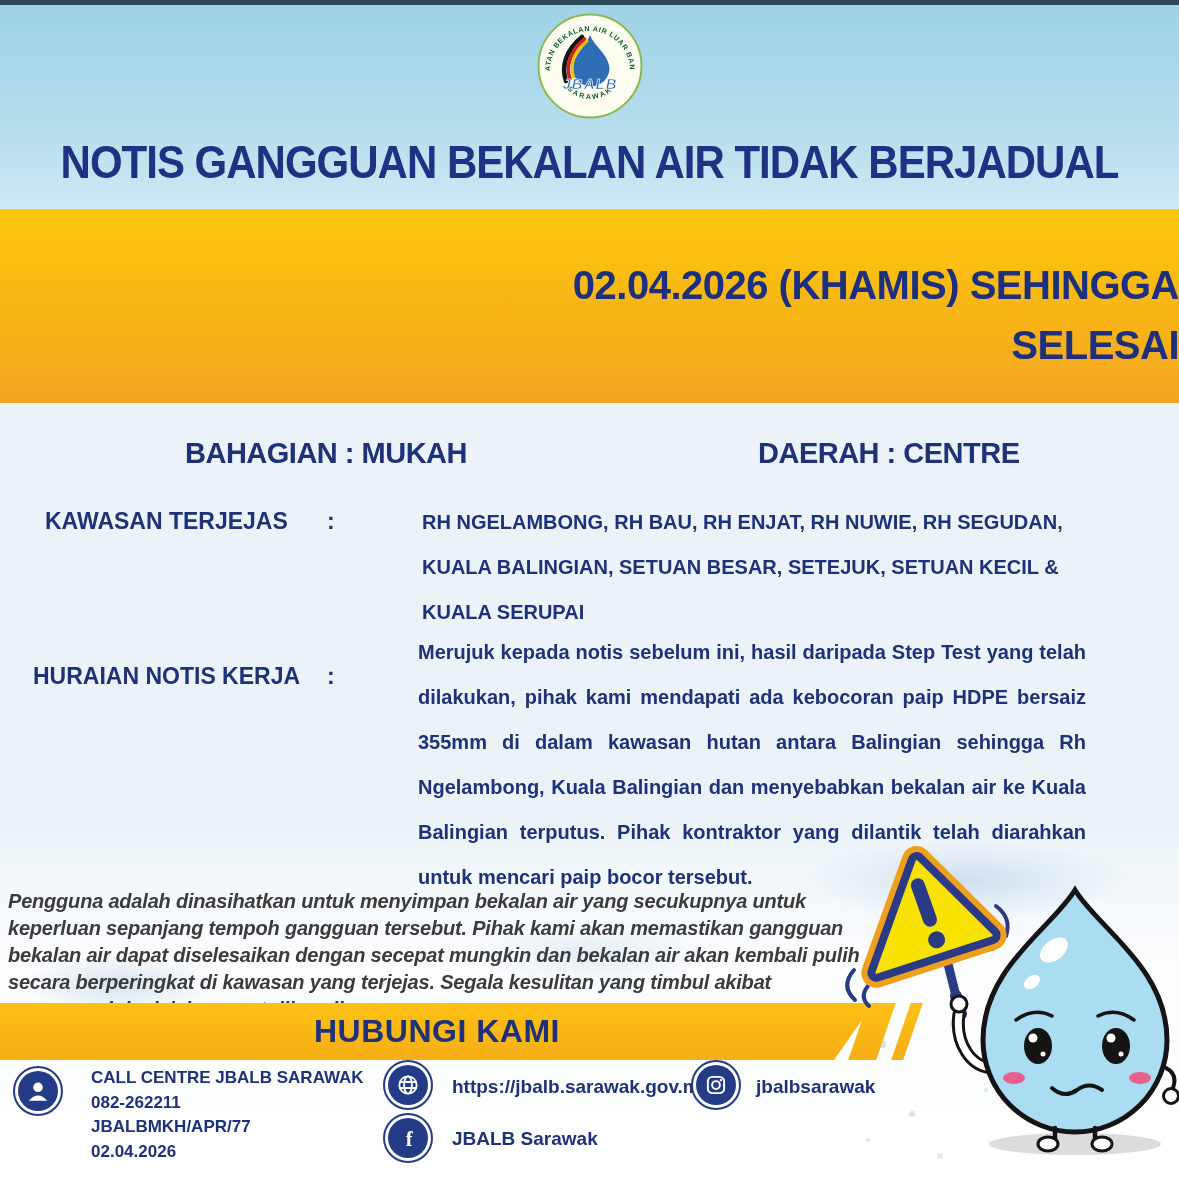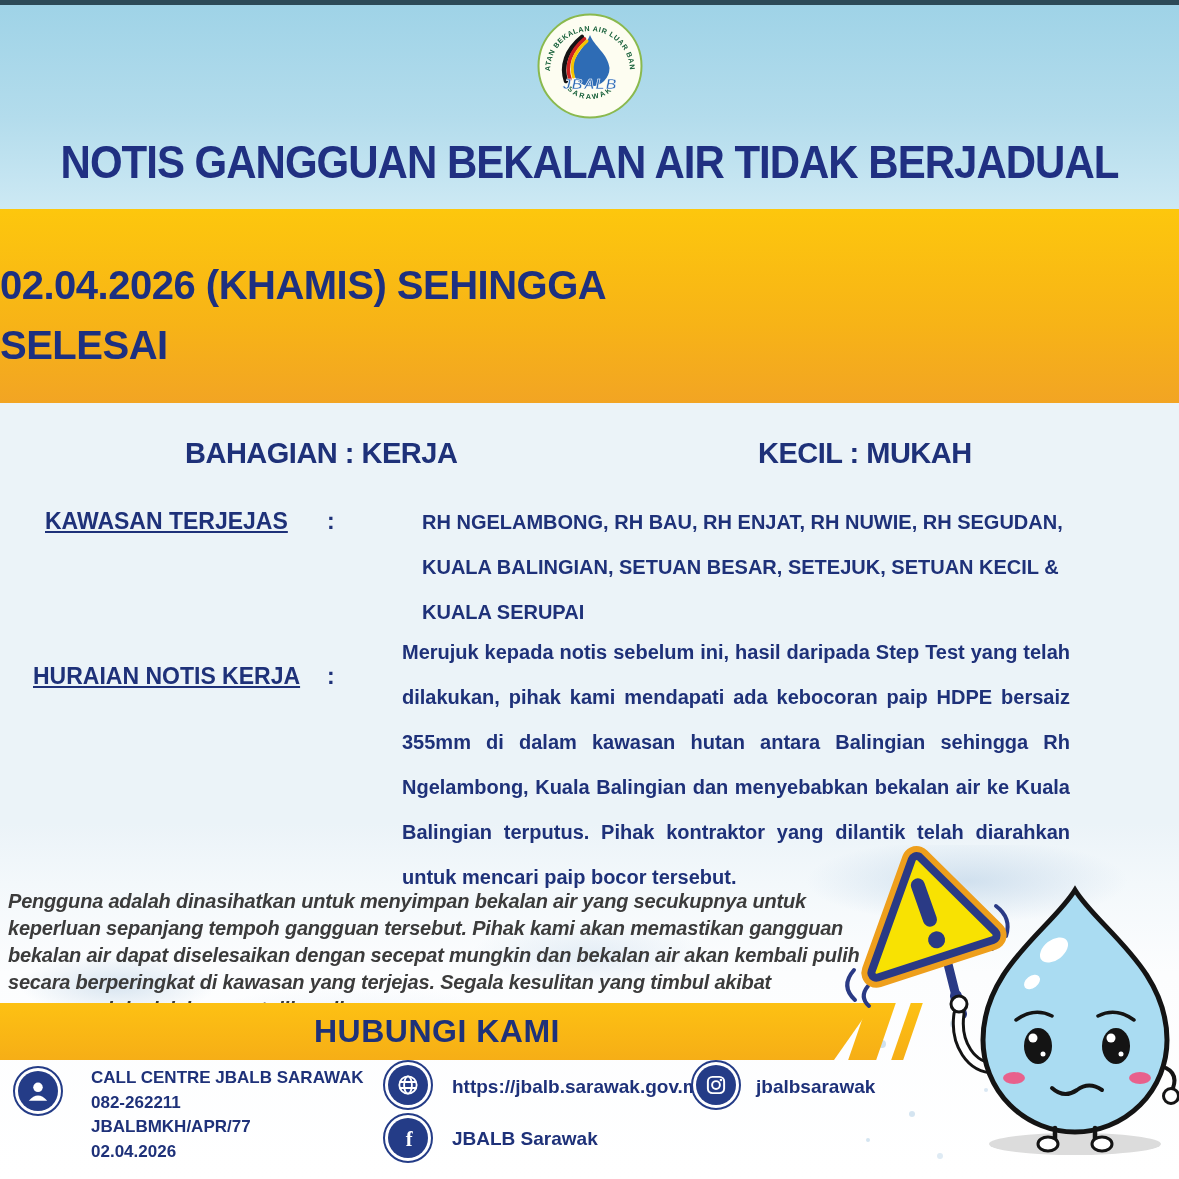--- a/index.html
+++ b/index.html
@@ -12,21 +12,21 @@
   .header { position:absolute; left:0; top:5px; width:1179px; height:204px;
             background:linear-gradient(180deg,#9fd3e7 0%,#b3dcec 55%,#cde9f4 100%); }
   .logo { position:absolute; left:537px; top:8px; width:106px; height:106px; }
   .title { position:absolute; left:0; top:130px; width:1179px; text-align:center;
            font-size:42px; font-weight:bold; letter-spacing:-1px; color:#203082;
            white-space:nowrap; transform:scaleY(1.12); transform-origin:top center; }
 
   
   .date-banner { position:absolute; left:0; top:209px; width:1179px; height:212px;
                  background:linear-gradient(180deg,#fdc70d 0%,#f7b317 55%,#f1a126 100%);
-                 display:flex; flex-direction:column; justify-content:center; align-items:flex-start; }
+                 display:flex; flex-direction:column; justify-content:center; align-items:flex-end; }
   .date-banner div { font-size:40px; font-weight:bold; color:#1d3080; line-height:60px; letter-spacing:-0.5px; }
 
   
   .content-bg { position:absolute; left:0; top:403px; width:1179px; height:776px;
                 background:linear-gradient(180deg,#ebf3f8 0px,#ebf3f8 420px,#f3f8fb 480px,#fcfdfe 570px,#ffffff 776px); }
   .splash { position:absolute; left:0; top:845px; width:1179px; height:200px;
             background:
               radial-gradient(140px 45px at 10% 70%, rgba(185,208,228,.55), transparent 70%),
               radial-gradient(230px 60px at 82% 18%, rgba(180,205,228,.55), transparent 70%),
               radial-gradient(170px 50px at 50% 55%, rgba(200,219,236,.45), transparent 70%),
@@ -34,30 +34,30 @@
   .droplets { position:absolute; left:878px; top:1040px; width:8px; height:8px; border-radius:50%;
               background:rgba(150,190,220,.45);
               box-shadow: 30px 70px 0 -1px rgba(150,190,220,.4), 72px -20px 0 0 rgba(150,190,220,.35),
                           -14px 96px 0 -2px rgba(150,190,220,.4), 104px 46px 0 -2px rgba(150,190,220,.35),
                           58px 112px 0 -1px rgba(150,190,220,.3); }
 
   .region-row span { position:absolute; font-size:29px; font-weight:bold; color:#1e3179; letter-spacing:-0.5px; }
   .bahagian { left:185px; top:437px; }
   .daerah   { left:758px; top:437px; }
 
-  .info-label { position:absolute; font-size:23px; font-weight:bold; color:#1e3179;text-decoration:underline; }
+  .info-label { position:absolute; font-size:23px; font-weight:bold; color:#1e3179; }
   .info-colon { position:absolute; font-size:23px; font-weight:bold; color:#1e3179; }
   .info-value { position:absolute; left:402px; width:668px; font-size:20px; font-weight:bold;
                 color:#1e3179; line-height:45px; }
   .kawasan-label { left:45px;  top:508px; }
   .kawasan-colon { left:327px; top:508px; }
   .kawasan-value { top:500px;margin-left:20px; }
   .huraian-label { left:33px;  top:663px;text-align:center; }
   .huraian-colon { left:327px; top:663px; }
-  .huraian-value { top:630px; text-align:justify; }
+  .huraian-value { top:630px; text-align:justify;margin-left:16px; }
 
   .disclaimer { position:absolute; left:8px; top:888px; width:858px; font-size:20px; font-style:italic;
                 font-weight:700; color:#3b3b3b; line-height:27px; letter-spacing:-0.2px; }
 
   
   .hubungi { position:absolute; left:0; top:1003px; width:874px; height:57px;
              background:linear-gradient(180deg,#fdc113,#f6ae16);
              clip-path:polygon(0 0,100% 0,calc(100% - 40px) 100%,0 100%);
              display:flex; align-items:center; justify-content:center; }
   .hubungi span { font-size:32px; font-weight:bold; color:#1e3179; letter-spacing:0.5px; }
@@ -117,22 +117,22 @@
   <div class="date-banner">
     <div>02.04.2026 (KHAMIS) SEHINGGA</div>
     <div>SELESAI</div>
   </div>
 
   <div class="content-bg"></div>
   <div class="splash"></div>
   <div class="droplets"></div>
 
   <div class="region-row">
-    <span class="bahagian">BAHAGIAN : KERJA</span>
-    <span class="daerah">KECIL : MUKAH</span>
+    <span class="bahagian">BAHAGIAN : MUKAH</span>
+    <span class="daerah">DAERAH : CENTRE</span>
   </div>
 
   <div class="info-label kawasan-label">KAWASAN TERJEJAS</div>
   <div class="info-colon kawasan-colon">:</div>
   <div class="info-value kawasan-value">RH NGELAMBONG, RH BAU, RH ENJAT, RH NUWIE, RH SEGUDAN, KUALA BALINGIAN, SETUAN BESAR, SETEJUK, SETUAN KECIL &amp; KUALA SERUPAI</div>
 
   <div class="info-label huraian-label">HURAIAN NOTIS KERJA</div>
   <div class="info-colon huraian-colon">:</div>
   <div class="info-value huraian-value">Merujuk kepada notis sebelum ini, hasil daripada Step Test yang telah dilakukan, pihak kami mendapati ada kebocoran paip HDPE bersaiz 355mm di dalam kawasan hutan antara Balingian sehingga Rh Ngelambong, Kuala Balingian dan menyebabkan bekalan air ke Kuala Balingian terputus. Pihak kontraktor yang dilantik telah diarahkan untuk mencari paip bocor tersebut.</div>
 

